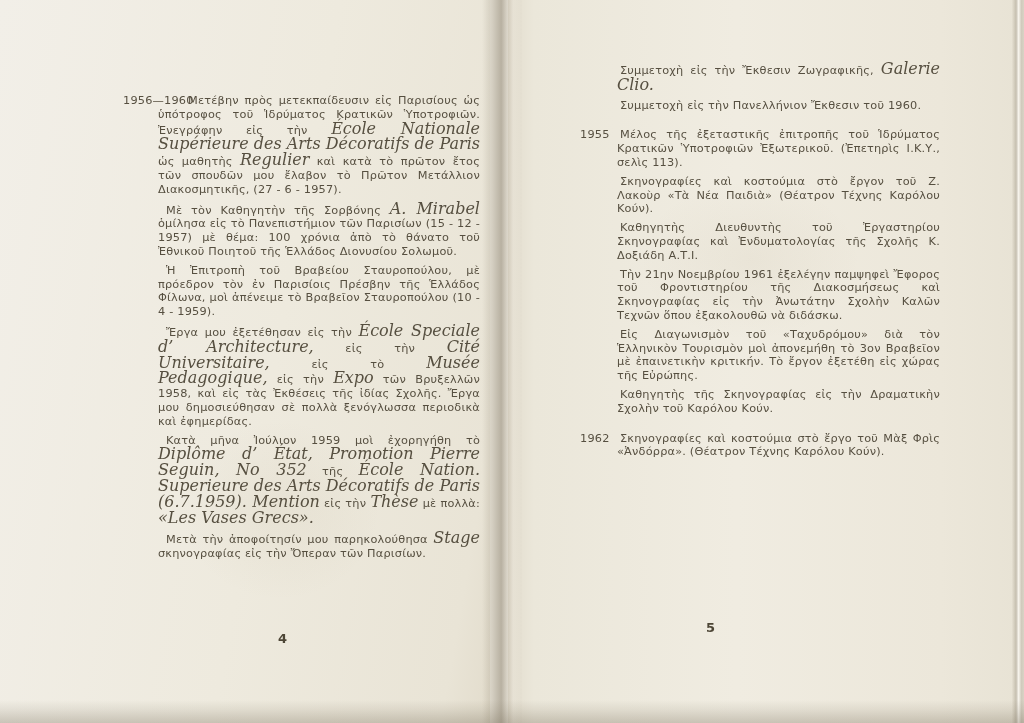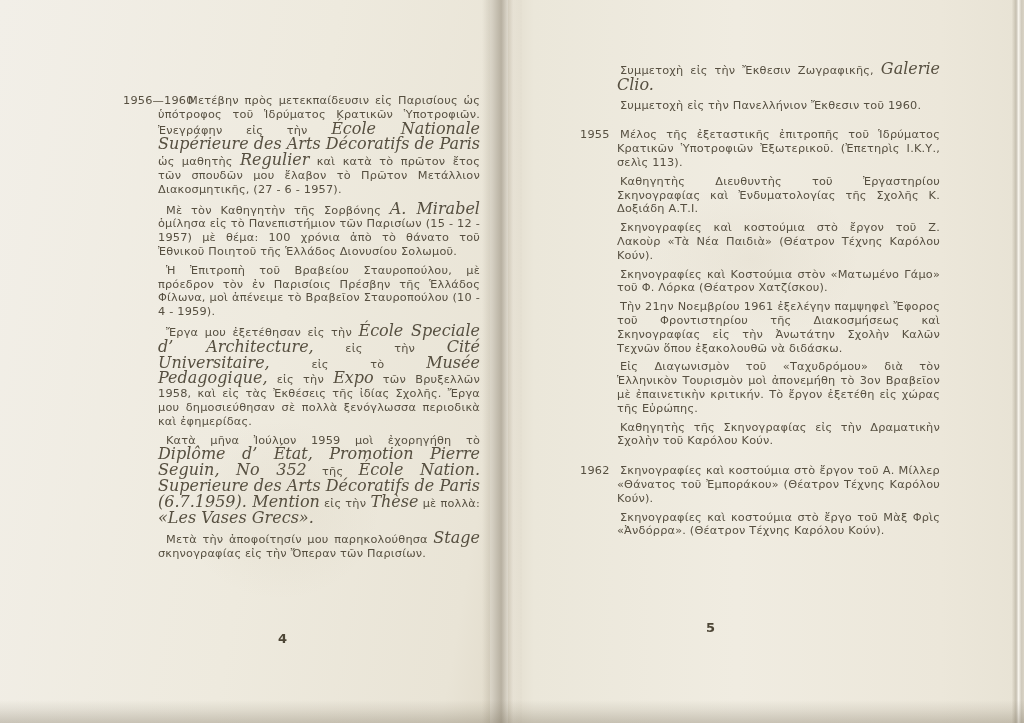--- a/index.html
+++ b/index.html
@@ -95,32 +95,30 @@
         <div class="year"></div>
         <div class="paras">
           <p><span>Συμμετοχὴ εἰς τὴν Ἔκθεσιν Ζωγραφικῆς, </span><span class="lat">Galerie Clio.</span></p>
           <p><span>Συμμετοχὴ εἰς τὴν Πανελλήνιον Ἔκθεσιν τοῦ 1960.</span></p>
         </div>
       </div>
       <div class="entry">
         <div class="year">1955</div>
         <div class="paras">
           <p><span>Μέλος τῆς ἐξεταστικῆς ἐπιτροπῆς τοῦ Ἱδρύματος Κρατικῶν Ὑποτροφιῶν Ἐξωτερικοῦ. (Ἐπετηρὶς Ι.Κ.Υ., σελὶς 113).</span></p>
+          <p><span>Σκηνογραφίες καὶ κοστούμια στὸ ἔργον τοῦ Ζ. Λακοὺρ «Τὰ Νέα Παιδιὰ» (Θέατρον Τέχνης Καρόλου Κούν).</span></p>
           <p><span>Καθηγητὴς Διευθυντὴς τοῦ Ἐργαστηρίου Σκηνογραφίας καὶ Ἐνδυματολογίας τῆς Σχολῆς Κ. Δοξιάδη Α.Τ.Ι.</span></p>
-          <p><span>Σκηνογραφίες καὶ κοστούμια στὸ ἔργον τοῦ Ζ. Λακοὺρ «Τὰ Νέα Παιδιὰ» (Θέατρον Τέχνης Καρόλου Κούν).</span></p>
-          <p><span>Σκηνογραφίες καὶ Κοστούμια στὸν «Ματωμένο Γάμο» τοῦ Φ. Λόρκα (Θέατρον Χατζίσκου).</span></p>
           <p><span>Τὴν 21ην Νοεμβρίου 1961 ἐξελέγην παμψηφεὶ Ἔφορος τοῦ Φροντιστηρίου τῆς Διακοσμήσεως καὶ Σκηνογραφίας εἰς τὴν Ἀνωτάτην Σχολὴν Καλῶν Τεχνῶν ὅπου ἐξακολουθῶ νὰ διδάσκω.</span></p>
           <p><span>Εἰς Διαγωνισμὸν τοῦ «Ταχυδρόμου» διὰ τὸν Ἑλληνικὸν Τουρισμὸν μοὶ ἀπονεμήθη τὸ 3ον Βραβεῖον μὲ ἐπαινετικὴν κριτικήν. Τὸ ἔργον ἐξετέθη εἰς χώρας τῆς Εὐρώπης.</span></p>
           <p><span>Καθηγητὴς τῆς Σκηνογραφίας εἰς τὴν Δραματικὴν Σχολὴν τοῦ Καρόλου Κούν.</span></p>
         </div>
       </div>
       <div class="entry">
         <div class="year">1962</div>
         <div class="paras">
-          <p><span>Σκηνογραφίες καὶ κοστούμια στὸ ἔργον τοῦ Α. Μίλλερ «Θάνατος τοῦ Ἐμποράκου» (Θέατρον Τέχνης Καρόλου Κούν).</span></p>
           <p><span>Σκηνογραφίες καὶ κοστούμια στὸ ἔργο τοῦ Μὰξ Φρὶς «Ἀνδόρρα». (Θέατρον Τέχνης Καρόλου Κούν).</span></p>
         </div>
       </div>
     </div>
 
   <div class="pagenum" id="pn-left">4</div>
   <div class="pagenum" id="pn-right">5</div>
 </div>
 
 </body></html>

